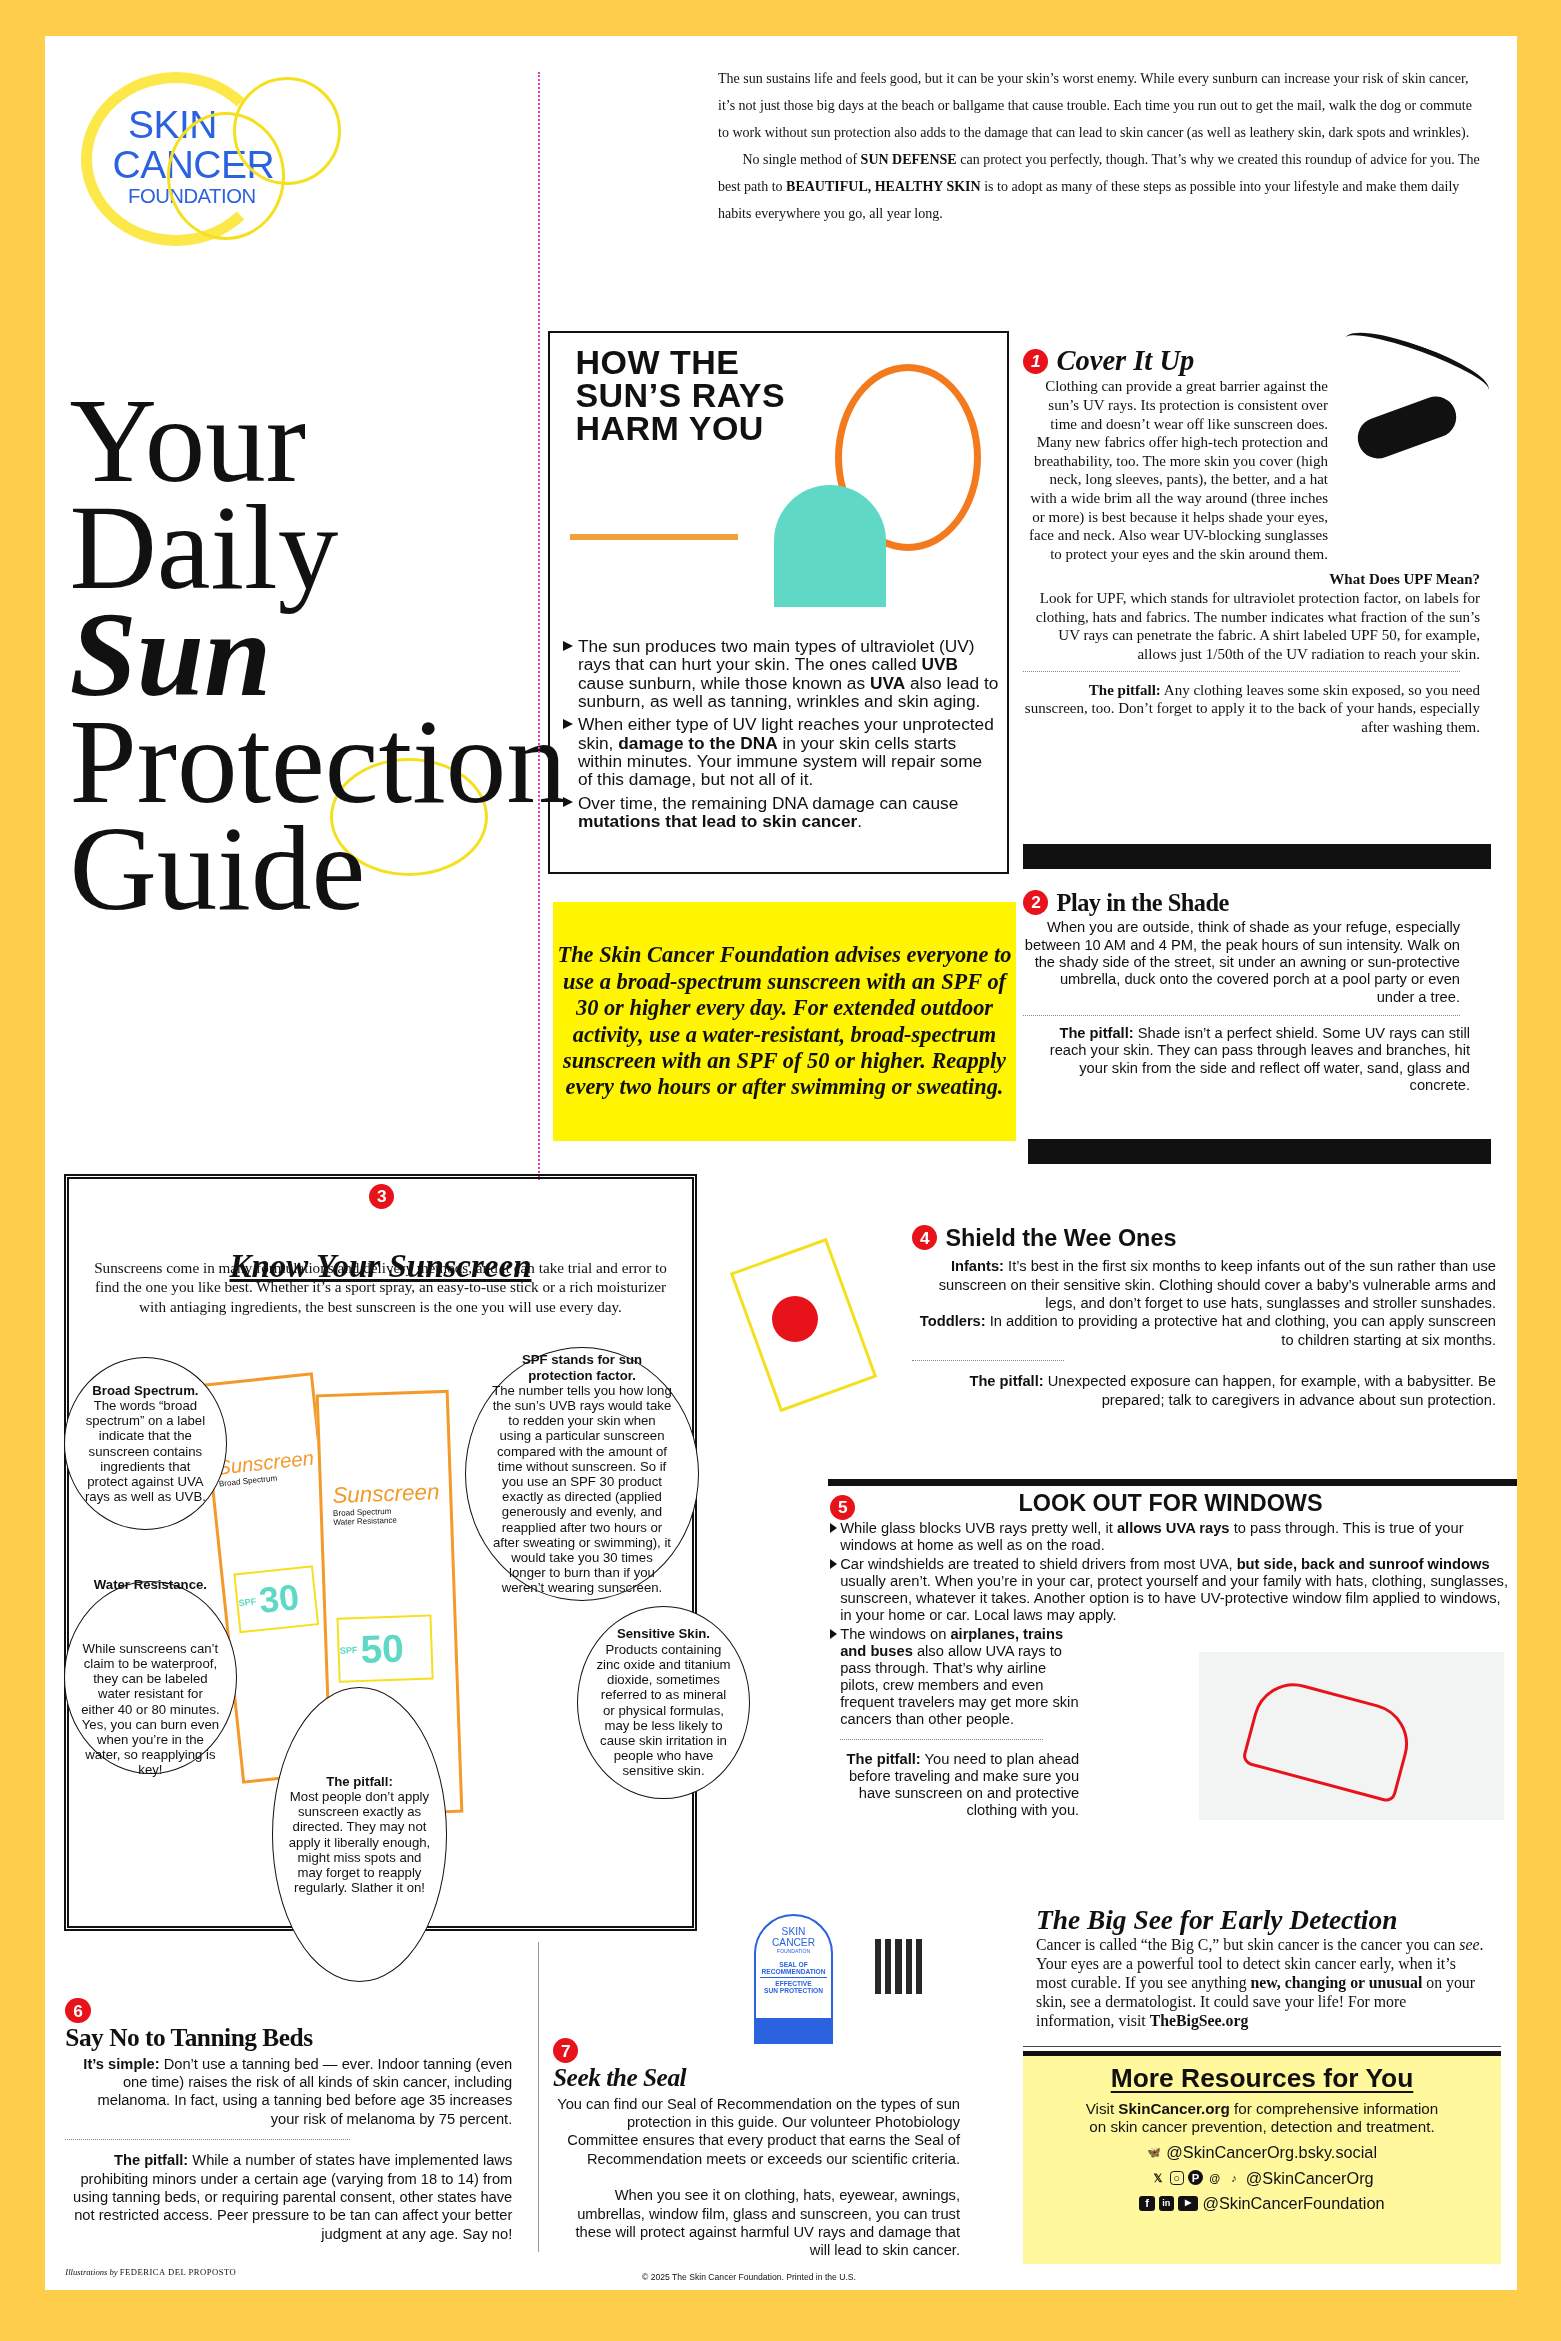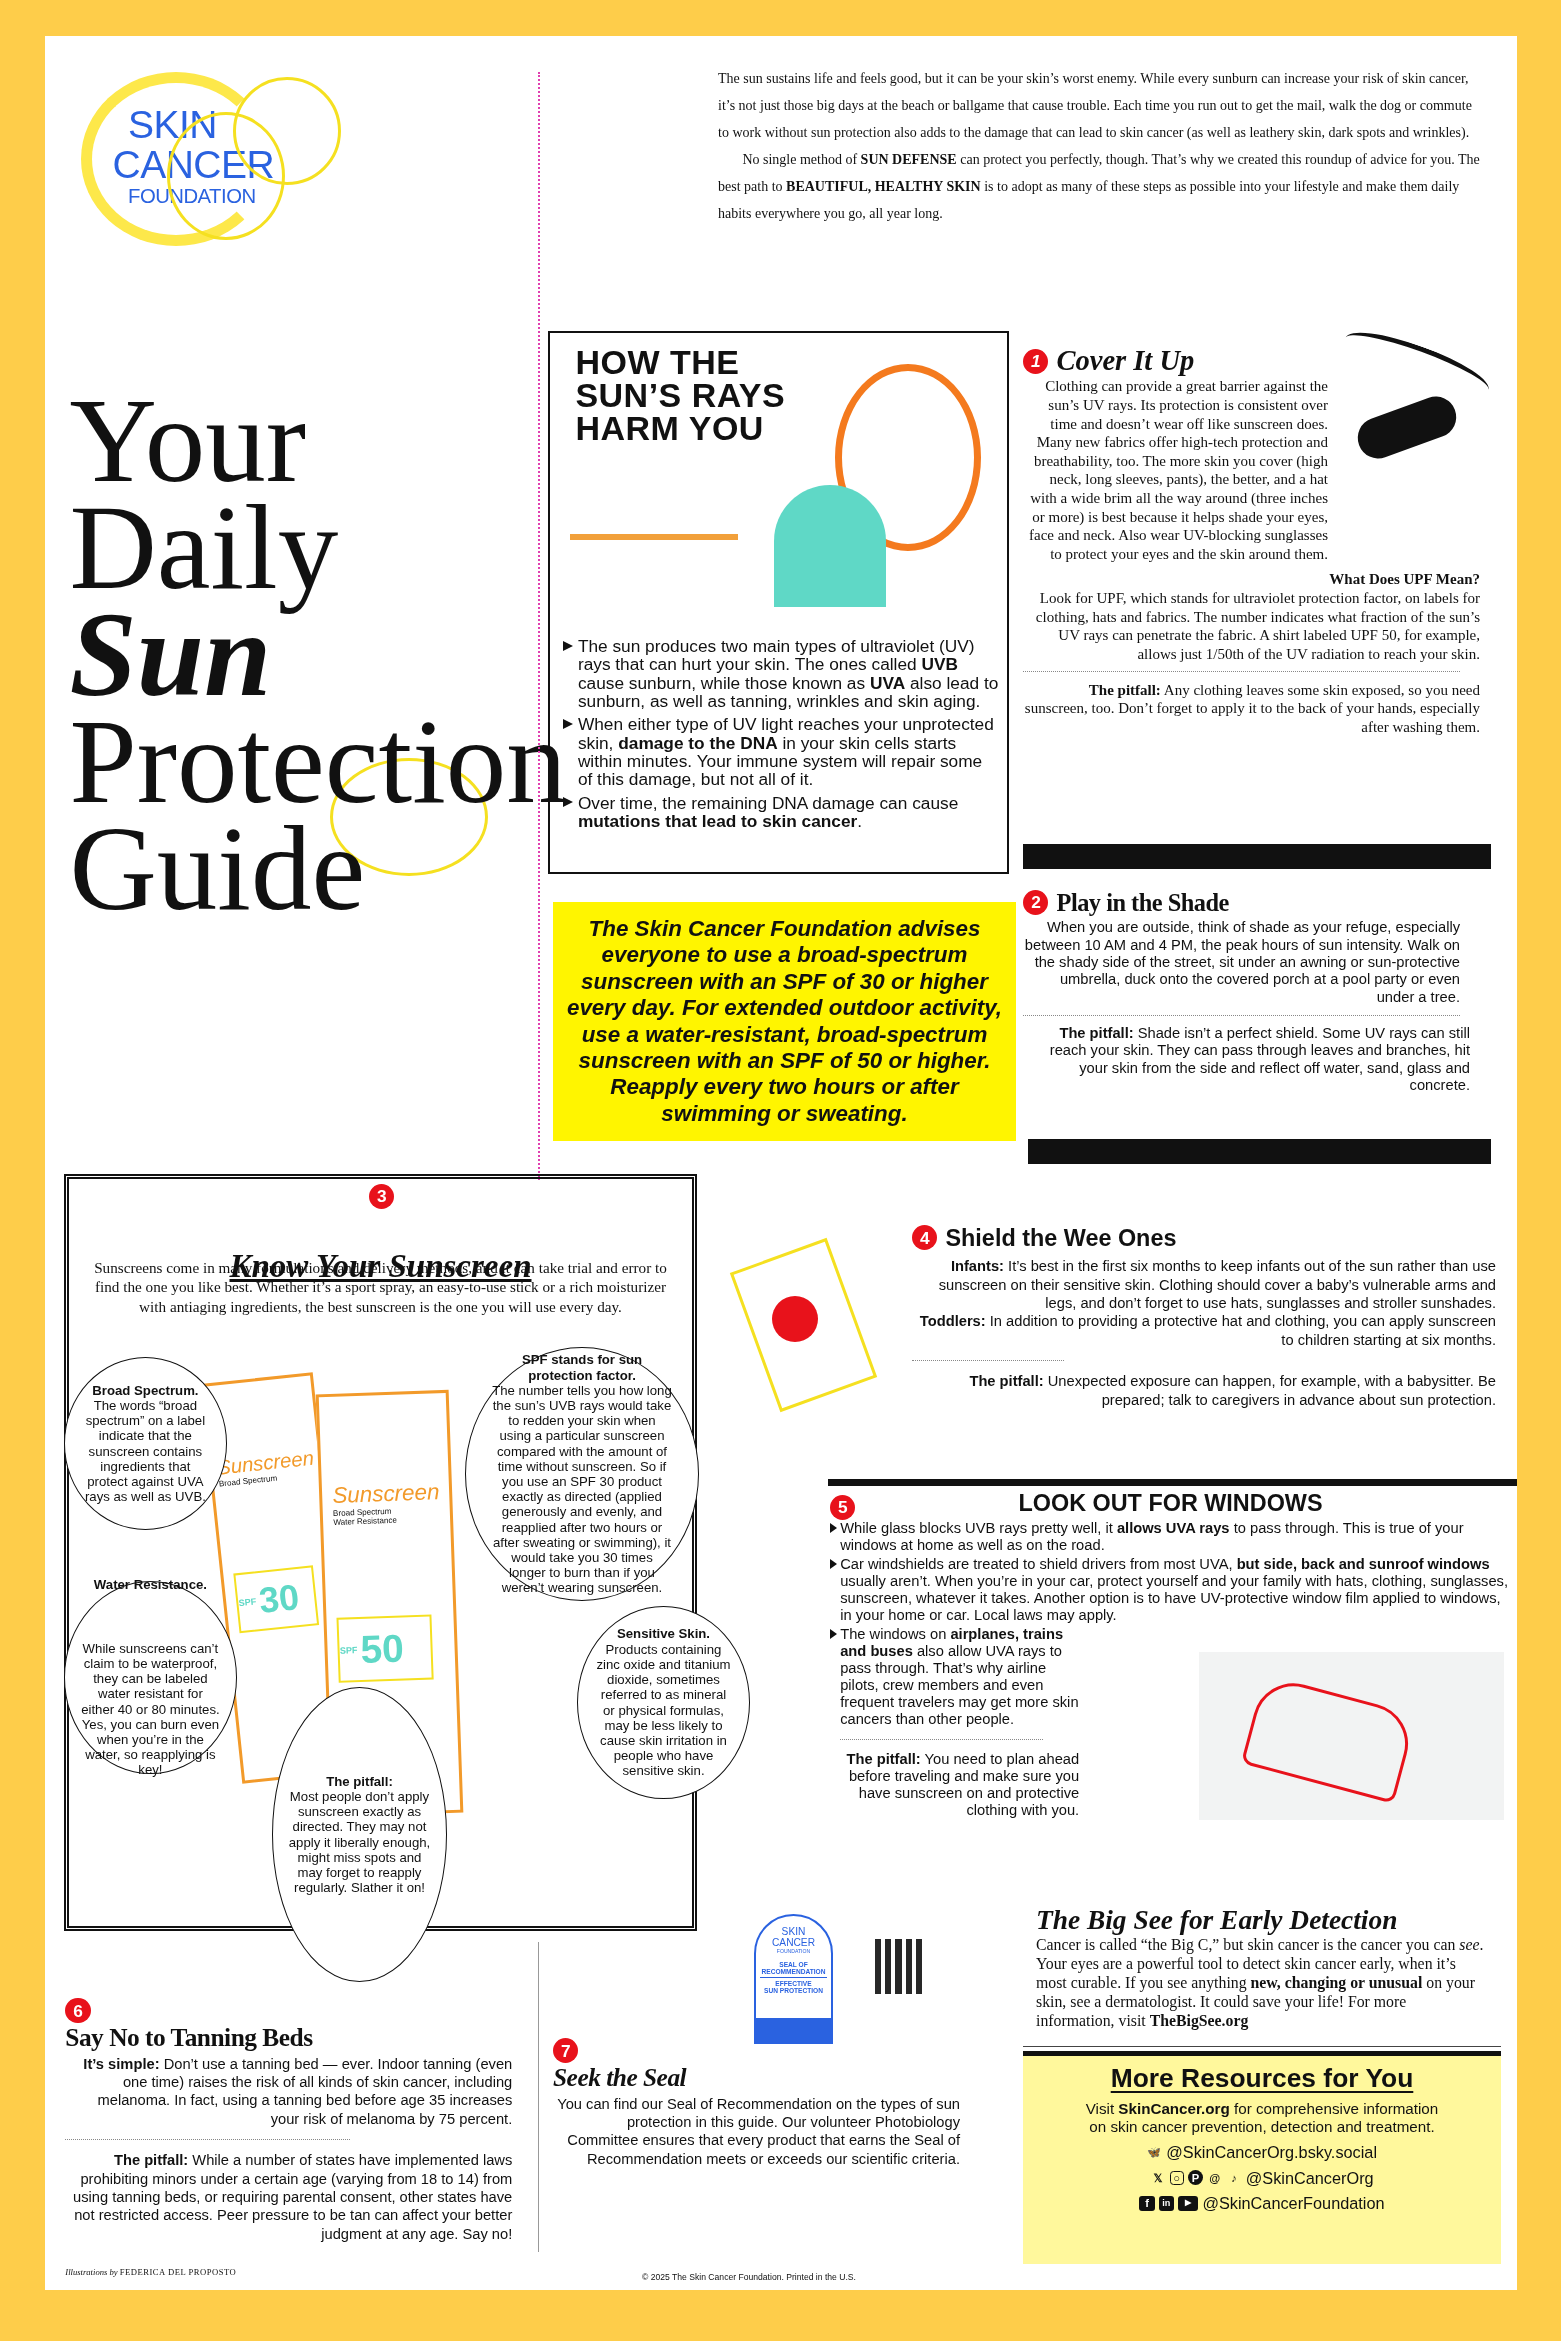--- a/index.html
+++ b/index.html
@@ -19,21 +19,21 @@
   .intro p+p{text-indent:24.4px;}
   .dotline{left:493px;top:36px;height:1108px;border-left:2.5px dotted #e040b0;}
   
   .howbox{left:503px;top:295px;width:457px;height:539px;border:2.5px solid #111;}
   .howbox h2{position:absolute;left:25.4px;top:12.7px;margin:0;font-size:34px;line-height:33px;font-weight:900;letter-spacing:0.5px;}
   .howbox ul{position:absolute;left:12.7px;top:304px;width:437px;margin:0;padding:0;list-style:none;font-size:17.3px;line-height:18.3px;}
   .howbox li{position:relative;padding-left:15.2px;margin-bottom:5.1px;}
   .tri{position:absolute;left:0;top:3.6px;width:0;height:0;border-left:10.2px solid #111;border-top:5.6px solid transparent;border-bottom:5.6px solid transparent;}
   
   .advisory{left:508px;top:866px;width:463px;height:239px;background:#fff500;display:flex;align-items:center;justify-content:center;text-align:center;}
-  .advisory div{font-family:Liberation Sans, sans-serif;font-weight:bold;font-style:italic;font-size:22.4px;line-height:26.4px;padding:0 2px;}
+  .advisory div{font-family:Liberation Serif, serif;font-weight:bold;font-style:italic;font-size:22.4px;line-height:26.4px;padding:0 2px;}
   
   .badge{display:inline-flex;align-items:center;justify-content:center;width:25.4px;height:25.4px;border-radius:50%;background:#e8121b;color:#fff;font-weight:bold;font-size:17.3px;font-family:"Liberation Sans",sans-serif;vertical-align:middle;}
   .sec h3{margin:0;}
   .sec p{margin:0;text-align:right;}
   .dots{border-top:1.5px dotted #888;}
   .blackbar{background:#111;height:25.4px;}
   
   .s1{left:978px;top:313px;width:457px;font-family:"Liberation Serif",serif;font-size:15px;line-height:18.6px;}
   .s1 h3{font-size:28.5px;font-style:italic;font-weight:bold;display:flex;align-items:center;gap:8.1px;margin-bottom:3px;}
   
@@ -237,20 +237,21 @@
     <p><b>It’s simple:</b><span> Don’t use a tanning bed — ever. Indoor tanning (even one time) raises the risk of all kinds of skin cancer, including melanoma. In fact, using a tanning bed before age 35 increases your risk of melanoma by 75 percent.</span></p>
     <div class="dots" style="margin:11.2px 0;width:285px;"></div>
     <p><b>The pitfall:</b><span> While a number of states have implemented laws prohibiting minors under a certain age (varying from 18 to 14) from using tanning beds, or requiring parental consent, other states have not restricted access. Peer pressure to be tan can affect your better judgment at any age. Say no!</span></p>
   </div>
   <div class="abs vrule" style="left:493px;top:1906px;height:310px;"></div>
 
   <div class="abs sec s7">
     <span class="badge">7</span>
     <h3>Seek the Seal</h3>
     <p>You can find our Seal of Recommendation on the types of sun protection in this guide. Our volunteer Photobiology Committee ensures that every product that earns the Seal of Recommendation meets or exceeds our scientific criteria.</p>
+    <p style="margin-top:18.3px;">When you see it on clothing, hats, eyewear, awnings, umbrellas, window film, glass and sunscreen, you can trust these will protect against harmful UV rays and damage that will lead to skin cancer.</p>
   </div>
   <div class="seal" style="left:709px;top:1878px;">
     <div style="margin-top:10.2px;font-size:10.2px;font-weight:normal;">SKIN</div>
     <div style="font-size:10.2px;font-weight:normal;">CANCER</div>
     <div style="font-size:5.1px;font-weight:normal;">FOUNDATION</div>
     <div style="margin-top:7.1px;">SEAL OF</div>
     <div>RECOMMENDATION</div>
     <div style="border-top:1px solid #2a62e0;margin:2px 4.1px;"></div>
     <div>EFFECTIVE</div>
     <div>SUN PROTECTION</div>

